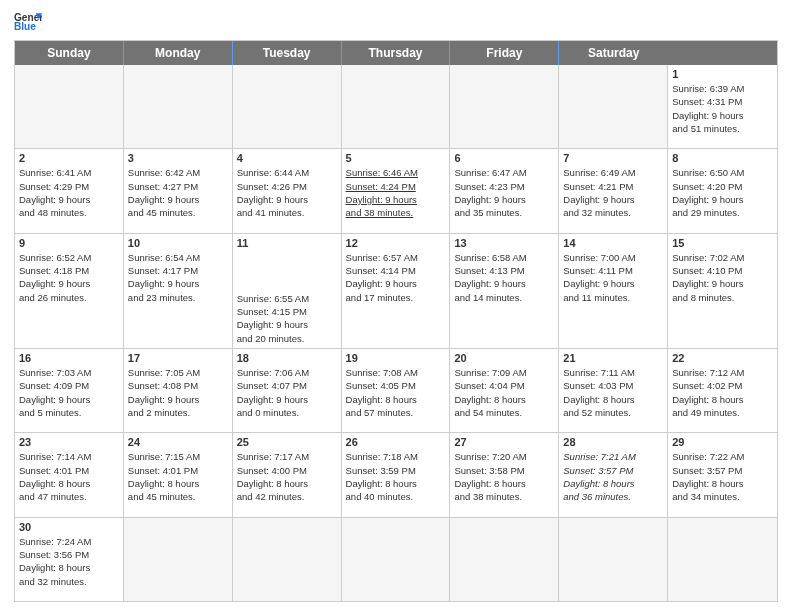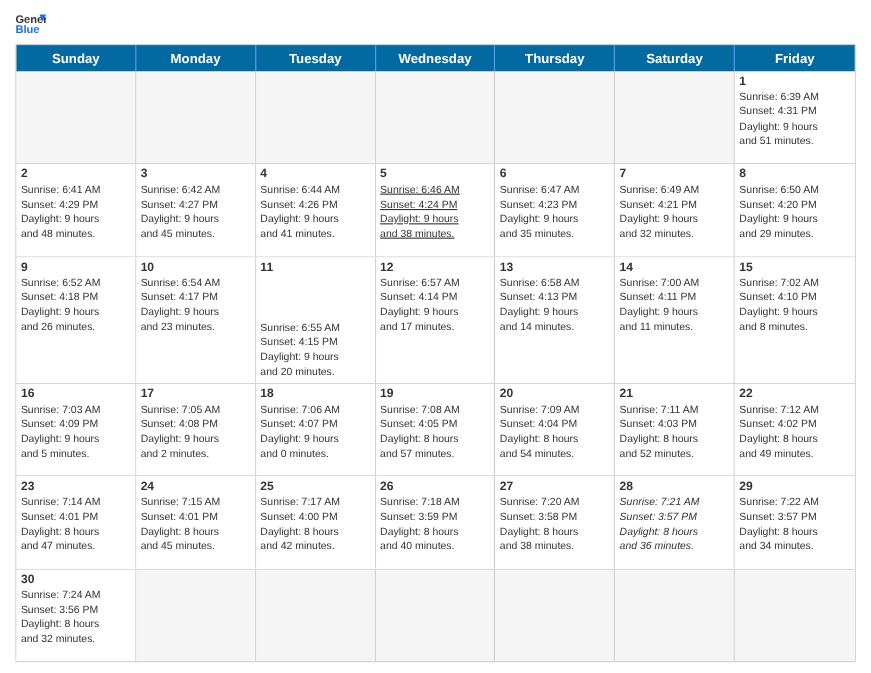--- a/index.html
+++ b/index.html
@@ -47,21 +47,21 @@
     }
     .calendar {
       flex: 1;
       display: flex;
       flex-direction: column;
       border: 1px solid #ccc;
     }
     .day-headers {
       display: grid;
       grid-template-columns: repeat(7, 1fr);
-      background: #0369a1;
+      background: #737373;
     }
     .day-header {
       color: #fff;
       text-align: center;
       padding: 5px 2px;
       font-size: 12px;
       font-weight: bold;
       border-right: 1px solid #5a9ef0;
     }
     .day-header:last-child { border-right: none; }
@@ -116,24 +116,23 @@
       <div class="month-title"></div>
       <div class="subtitle"></div>
     </div>
   </div>
 
   <div class="calendar">
     <div class="day-headers">
     <div class="day-header">Sunday</div>
         <div class="day-header">Monday</div>
         <div class="day-header">Tuesday</div>
-        <div class="day-header">Wednesday</div>
         <div class="day-header">Thursday</div>
+        <div class="day-header">Friday</div>
         <div class="day-header">Saturday</div>
-        <div class="day-header">Friday</div>
       </div>
     <div class="calendar-body">
     <div class="week-row">
           <div class="day-cell empty"></div>
           <div class="day-cell empty"></div>
           <div class="day-cell empty"></div>
           <div class="day-cell empty"></div>
           <div class="day-cell empty"></div>
           <div class="day-cell empty"></div>
           <div class="day-cell">

